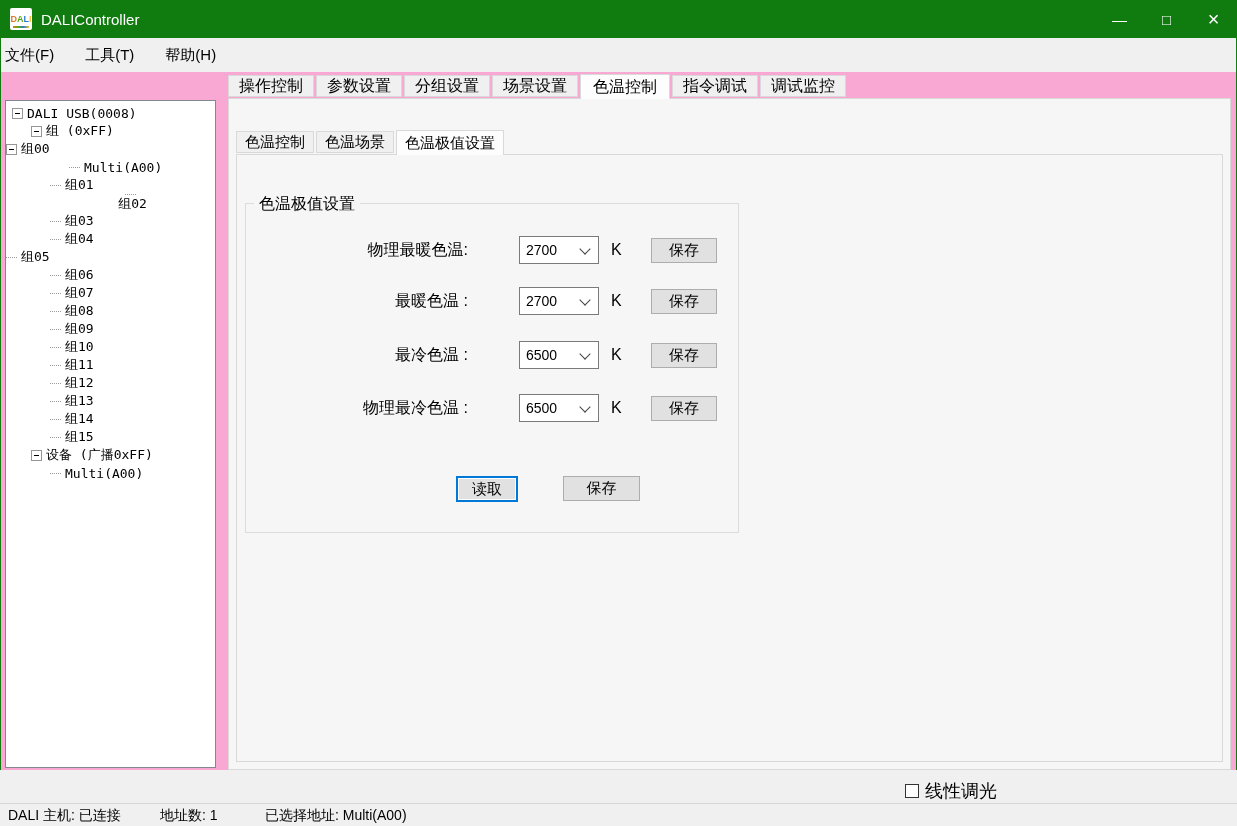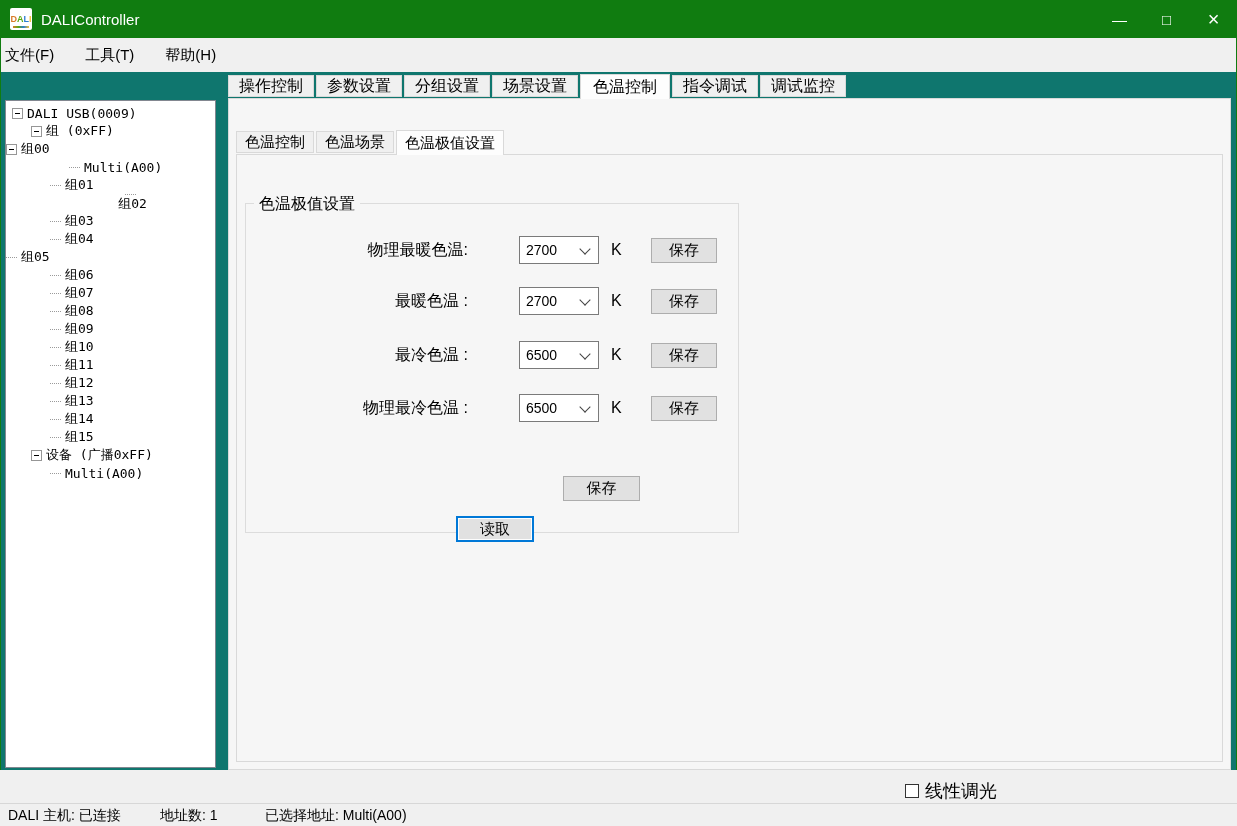--- a/index.html
+++ b/index.html
@@ -1,17 +1,17 @@
 <!DOCTYPE html>
 <html><head>
 <meta charset="utf-8">
 <style>
   html,body{margin:0;padding:0;background:#d9d9d9;}
   body{font-family:"Liberation Sans", sans-serif; color:#000;}
-  .window{position:relative;width:1237px;height:826px;background:#0f766e;overflow:hidden;
+  .window{position:relative;width:1237px;height:826px;background:#f9a8d4;overflow:hidden;
           box-shadow:inset 0 0 0 1px #107c10;}
   
   .titlebar{position:absolute;left:0;top:0;width:100%;height:38px;background:#107c10;
             display:flex;align-items:center;}
   .app-icon{width:22px;height:22px;margin-left:10px;background:#fff;border-radius:2px;
             display:flex;align-items:center;justify-content:center;font-size:9px;font-weight:bold;
             position:relative;letter-spacing:0;}
   .app-icon .strip{position:absolute;bottom:2px;left:3px;right:3px;height:2px;
             background:linear-gradient(90deg,#d97b29,#58a813,#2d7dd2,#f2c230);}
   .titlebar-title{color:#fff;font-size:15px;margin-left:9px;flex:1;}
@@ -54,22 +54,22 @@
          border:1px solid #7a7a7a;display:flex;align-items:center;justify-content:space-between;
          padding-left:6px;cursor:default;}
   .combo-value{font-size:14px;}
   .chev{width:7px;height:7px;border-right:1px solid #444;border-bottom:1px solid #444;
         transform:rotate(45deg);margin-right:9px;margin-top:-3px;flex:0 0 auto;}
   .unit{position:absolute;left:365px;font-size:16px;}
   .btn{box-sizing:border-box;background:#e1e1e1;border:1px solid #adadad;font-size:15px;
        font-family:"Liberation Sans", sans-serif;cursor:default;}
   .form-row .btn{position:absolute;left:405px;width:66px;height:25px;}
   .action-row{position:absolute;top:272px;left:0;width:100%;height:26px;}
-  .btn.read{position:absolute;left:210px;width:78px;height:26px;border:2px solid #0078d7;
-            box-shadow:inset 0 0 0 1px #fdfdfd;margin-top:40px;}
+  .btn.read{position:absolute;left:210px;width:62px;height:26px;border:2px solid #0078d7;
+            box-shadow:inset 0 0 0 1px #fdfdfd;}
   .btn.saveall{position:absolute;left:317px;width:77px;height:25px;}
   
   .footer-strip{position:absolute;left:0;top:770px;width:1237px;height:33px;background:#f0f0f0;}
   .checkbox-wrap{position:absolute;left:905px;top:9px;display:flex;align-items:center;}
   .checkbox{width:14px;height:14px;box-sizing:border-box;border:1px solid #333;background:#fff;}
   .checkbox-label{font-size:18px;margin-left:6px;}
   .statusbar{position:absolute;left:0;top:803px;width:1237px;height:23px;background:#f0f0f0;
              border-top:1px solid #d7d7d7;box-sizing:border-box;font-size:14px;}
   .status-item{position:absolute;top:3px;}
   .status-host{left:8px;}
@@ -99,21 +99,21 @@
 
   <div class="menubar">
       <div class="menu-item">文件(F)</div>
       <div class="menu-item">工具(T)</div>
       <div class="menu-item">帮助(H)</div>
     </div>
 
   <div class="tree-panel">
       <div class="tree-row" style="padding-left: 6px;">
         <span class="expbox"></span>
-        <span class="tree-label">DALI USB(0009)</span>
+        <span class="tree-label">DALI USB(0008)</span>
       </div>
       <div class="tree-row" style="padding-left: 25px;">
         <span class="expbox"></span>
         <span class="tree-label">组 (0xFF)</span>
       </div>
       <div class="tree-row" style=" align-items: center;">
         <span class="expbox"></span>
         <span class="tree-label">组00</span>
       </div>
       <div class="tree-row" style="padding-left: 63px;">

